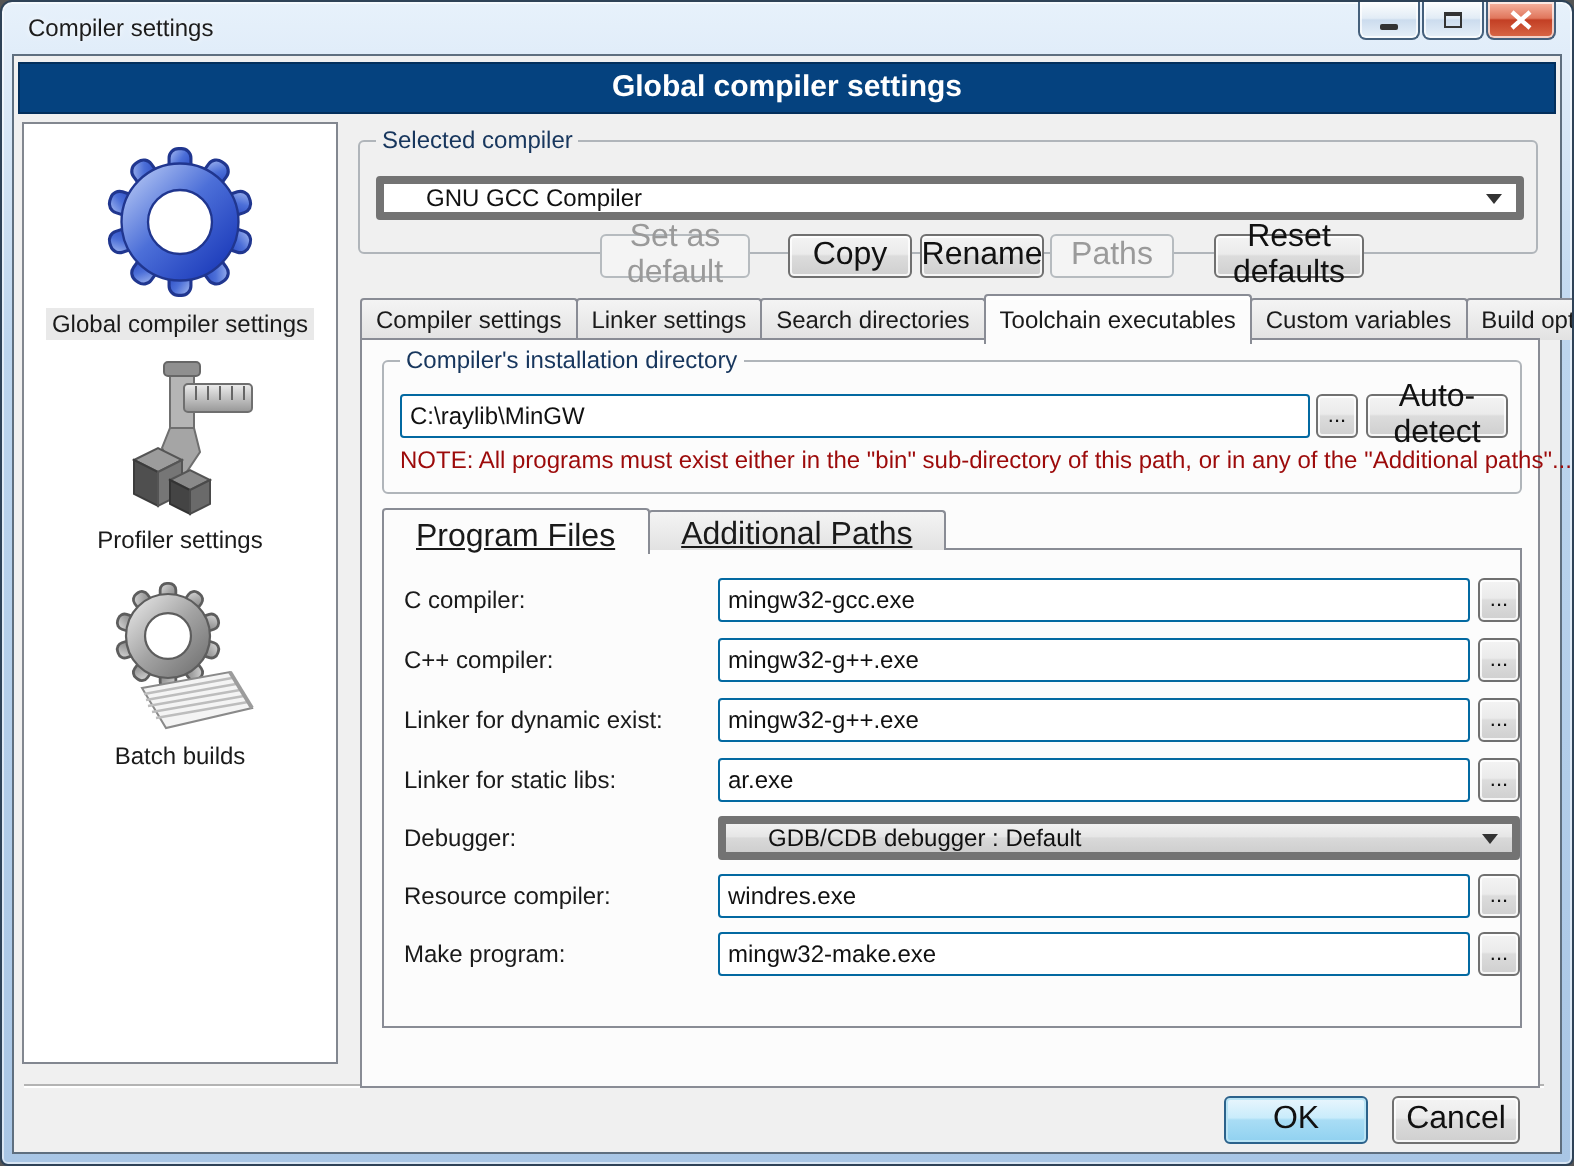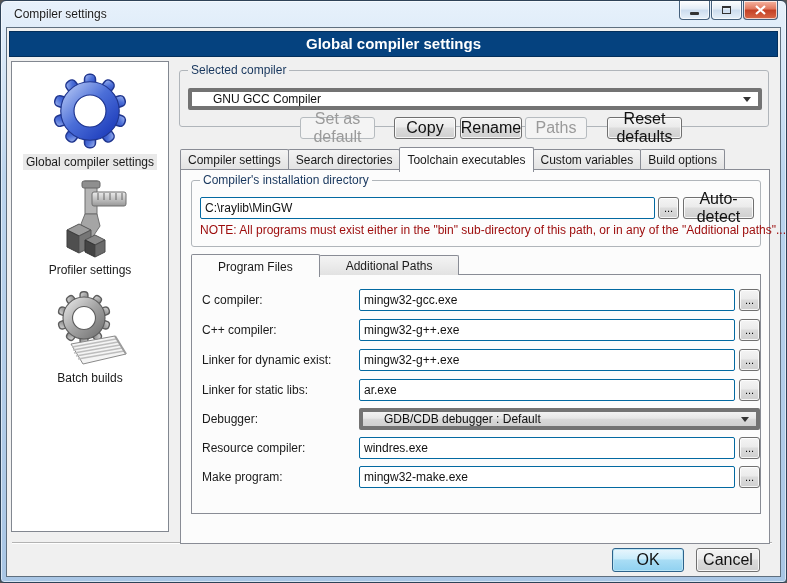--- a/index.html
+++ b/index.html
@@ -126,23 +126,23 @@
   .btn-small-browse { position:absolute; width:21px; height:22px; font-size:11px; }
   .installdir-browse { left:466px; top:16px; }
   .btn-autodetect { position:absolute; left:491px; top:16px; width:71px; height:22px; }
   .note {
     position:absolute; left:8px; top:42px; font-size:12px; color:#9c0a0a; white-space:nowrap;
   }
 
   
   .subtabbar { position:absolute; left:10px; top:83px; display:flex; align-items:flex-end; height:22px; z-index:2; }
   .subtab {
-    font-size:12px; color:#1a1a1a; padding:3px 26px; height:20px;
+    font-size:16px; color:#1a1a1a; padding:3px 16px; height:20px;
     border:1px solid #898c95; border-bottom:none; border-radius:2px 2px 0 0;
-    background:linear-gradient(#f4f4f4,#e2e2e2); margin-right:-1px; white-space:nowrap;
+    background:linear-gradient(#f4f4f4,#e2e2e2); margin-right:-1px; white-space:nowrap;text-decoration:underline;
   }
   .subtab.active { background:#fcfcfc; height:23px; padding-top:5px; margin-bottom:-2px; position:relative; z-index:3; }
   .subpage {
     position:absolute; left:10px; top:104px; width:570px; height:240px;
     background:#fcfcfc; border:1px solid #898c95; z-index:1;
   }
 
   .prog-row { position:absolute; left:0; width:100%; height:22px; }
   .prog-label { position:absolute; left:10px; top:4px; font-size:12px; color:#1a1a1a; }
   .prog-field { left:167px; top:0; width:376px; height:22px; }
@@ -284,20 +284,21 @@
       </div>
       <div class="btn disabled btn-setdefault">Set as default</div>
       <div class="btn btn-copy">Copy</div>
       <div class="btn btn-rename">Rename</div>
       <div class="btn disabled btn-delete">Paths</div>
       <div class="btn btn-reset">Reset defaults</div>
     </div>
 
     <div class="tabbar">
       <div class="tab">Compiler settings</div>
+      <div class="tab">Linker settings</div>
       <div class="tab">Search directories</div>
       <div class="tab active">Toolchain executables</div>
       <div class="tab">Custom variables</div>
       <div class="tab">Build options</div>
 
     </div>
 
     <div class="panel">
 
       <div class="group group-installdir">

